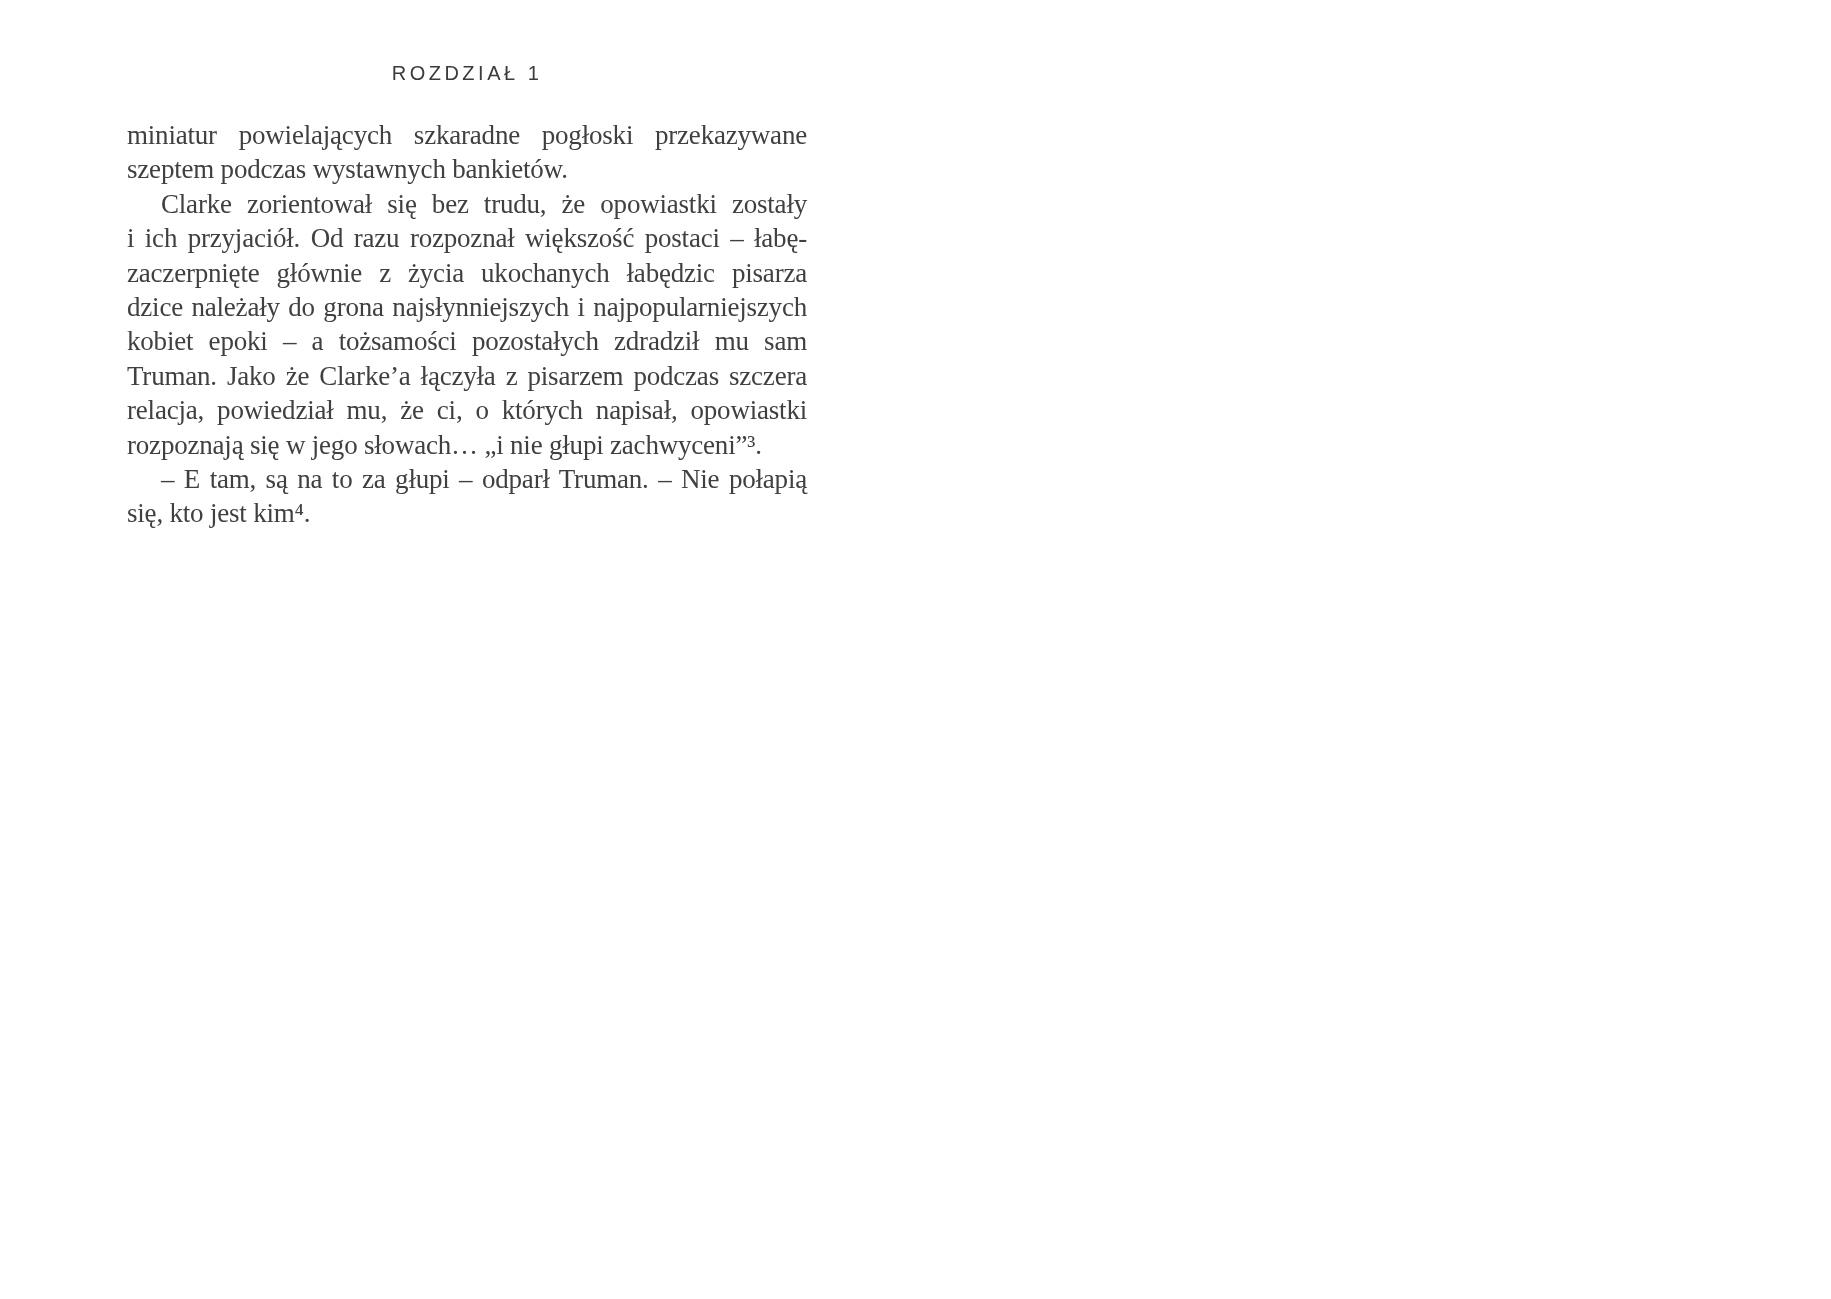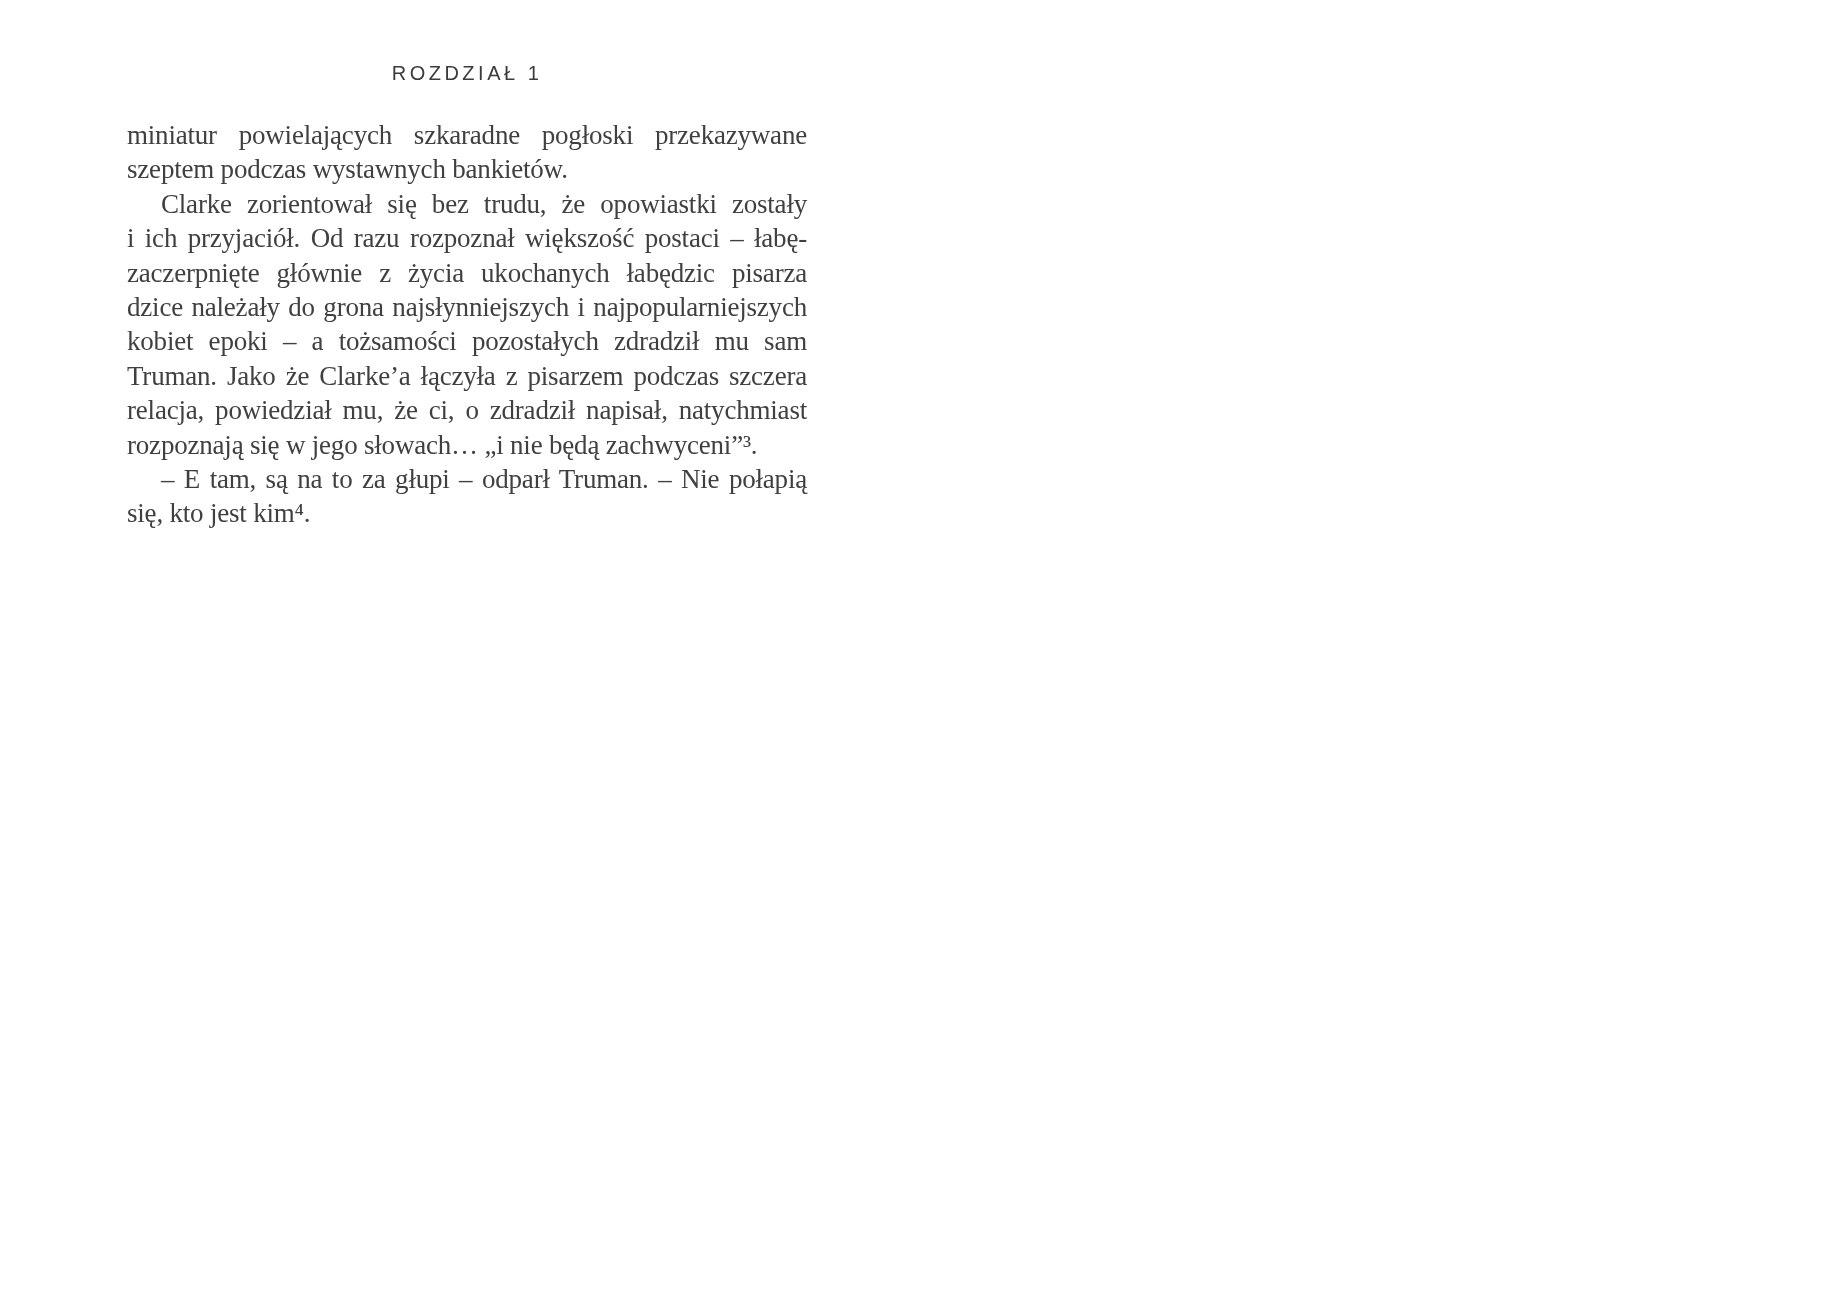--- a/index.html
+++ b/index.html
@@ -48,22 +48,22 @@
   <div class="running-head">ROZDZIAŁ 1</div>
   <div id="left-body" class="body-text">
       <div class="line just"><span>miniatur powielających szkaradne pogłoski przekazywane</span></div>
       <div class="line"><span>szeptem podczas wystawnych bankietów.</span></div>
       <div class="line just ind"><span>Clarke zorientował się bez trudu, że opowiastki zostały</span></div>
       <div class="line just"><span>i ich przyjaciół. Od razu rozpoznał większość postaci – łabę-</span></div>
       <div class="line just"><span>zaczerpnięte głównie z życia ukochanych łabędzic pisarza</span></div>
       <div class="line just"><span>dzice należały do grona najsłynniejszych i najpopularniejszych</span></div>
       <div class="line just"><span>kobiet epoki – a tożsamości pozostałych zdradził mu sam</span></div>
       <div class="line just"><span>Truman. Jako że Clarke’a łączyła z pisarzem podczas szczera</span></div>
-      <div class="line just"><span>relacja, powiedział mu, że ci, o zdradził napisał, natychmiast</span></div>
-      <div class="line"><span>rozpoznają się w jego słowach… „i nie będą zachwyceni”³.</span></div>
+      <div class="line just"><span>relacja, powiedział mu, że ci, o których napisał, opowiastki</span></div>
+      <div class="line"><span>rozpoznają się w jego słowach… „i nie głupi zachwyceni”³.</span></div>
       <div class="line just ind"><span>– E tam, są na to za głupi – odparł Truman. – Nie połapią</span></div>
       <div class="line"><span>się, kto jest kim⁴.</span></div>
     </div>
 </div>
 
 <div id="right-page" class="page">
   
   
   
   

